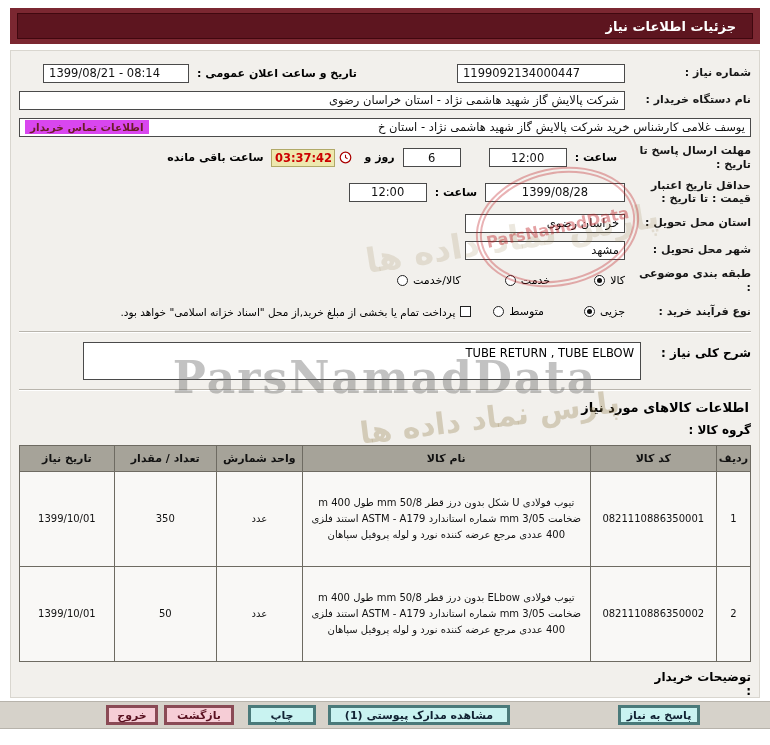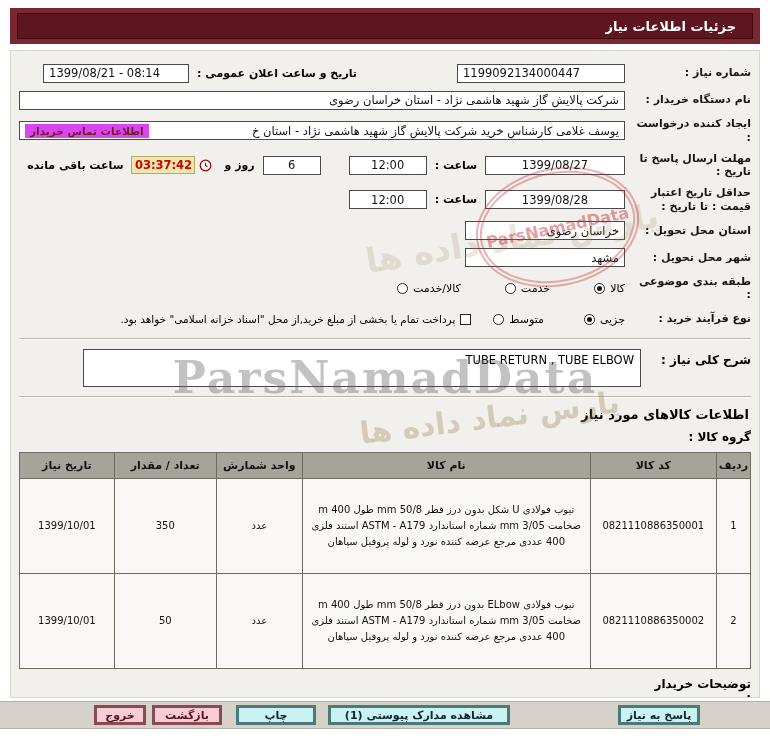--- a/index.html
+++ b/index.html
@@ -56,21 +56,21 @@
   .notes-label { width: 110px; flex: none; font-weight: bold; font-size: 12px; padding-left: 8px; align-self: flex-end; padding-bottom: 8px; }
   .notes-box { width: 558px; height: 62px; background: #fff; border: 1px solid #4a4a4a; padding: 3px 6px; font-size: 11.5px; }
 
   
   .footer { position: absolute; left: 0; right: 0; bottom: 16px; height: 28px; background: #d6d2ca; border-top: 1px solid #b7b3ab; border-bottom: 1px solid #b7b3ab; display: flex; align-items: center; padding-right: 70px; }
   .btn { height: 20px; border: 3px solid #4c1d95; font-size: 11px; font-weight: bold; display: flex; align-items: center; justify-content: center; cursor: pointer; font-family: inherit; padding: 0 4px; }
   .btn.cyan { background: #c9f3f1; color: #112233; border-color: #4a7a7a; }
   .btn.pink { background: #f6cdd6; color: #5a1020; border-color: #8a4a55; }
   .btn-respond { width: 82px; text-align: right; }
   .btn-docs { width: 182px; margin-right: 108px; }
-  .btn-print { width: 80px; margin-right: 12px; }
+  .btn-print { width: 68px; margin-right: 12px; }
   .btn-back { width: 70px; margin-right: 14px; }
   .btn-exit { width: 52px; margin-right: 6px; }
 
   
   .wm-main { position: absolute; top: 352px; left: 0; right: 0; text-align: center; font-family: "DejaVu Serif", serif; font-size: 44px; font-weight: bold; color: rgba(95,95,95,.38); letter-spacing: 2px; pointer-events: none; z-index: 3; direction: ltr; }
   .wm-fa { position: absolute; top: 400px; right: 150px; font-size: 30px; font-weight: bold; color: rgba(150,128,80,.33); transform: rotate(-7deg); pointer-events: none; z-index: 3; }
   .wm-fa2 { position: absolute; top: 218px; right: 110px; font-size: 34px; font-weight: bold; color: rgba(150,128,80,.18); transform: rotate(-9deg); pointer-events: none; z-index: 3; }
   .stamp { position: absolute; top: 168px; right: 130px; width: 165px; height: 118px; border: 6px double rgba(190,30,35,.34); border-radius: 50%; transform: rotate(-12deg); display: flex; align-items: center; justify-content: center; pointer-events: none; z-index: 3; }
   .stamp-text { color: rgba(190,30,35,.42); font-size: 16px; font-weight: bold; direction: ltr; }
 
@@ -95,30 +95,28 @@
       <div class="small-label" style="margin-right:100px">تاریخ و ساعت اعلان عمومی :</div>
       <div class="inp num" style="width:146px">1399/08/21 - 08:14</div>
     </div>
 
     <div class="frow">
       <div class="flabel">نام دستگاه خریدار :</div>
       <div class="inp grow">شرکت پالایش گاز شهید هاشمی نژاد - استان خراسان رضوی</div>
     </div>
 
     <div class="frow">
-      <div class="flabel">ایجاد کننده درخواست :</div>
       <div class="inp grow" style="justify-content:space-between">
         <span>یوسف غلامی کارشناس خرید شرکت پالایش گاز شهید هاشمی نژاد - استان خ</span>
         <span class="contact">اطلاعات تماس خریدار</span>
       </div>
     </div>
 
     <div class="frow">
       <div class="flabel">مهلت ارسال پاسخ تا تاریخ :</div>
-      <div class="inp num center" style="width:140px">1399/08/27</div>
       <div class="small-label">ساعت :</div>
       <div class="inp num center" style="width:78px">12:00</div>
       <div class="inp num center" style="width:58px;margin-right:28px">6</div>
       <div class="small-label">روز و</div>
       <svg class="clock-icon" width="13" height="13" viewBox="0 0 16 16">
           <circle cx="8" cy="8" r="6.5" fill="#fff" stroke="#aa0000" stroke-width="1.5"></circle>
           <path d="M8 4.5V8l2.5 1.5" stroke="#aa0000" stroke-width="1.3" fill="none"></path>
         </svg>
       <div class="timer num">03:37:42</div>
       <div class="small-label">ساعت باقی مانده</div>

